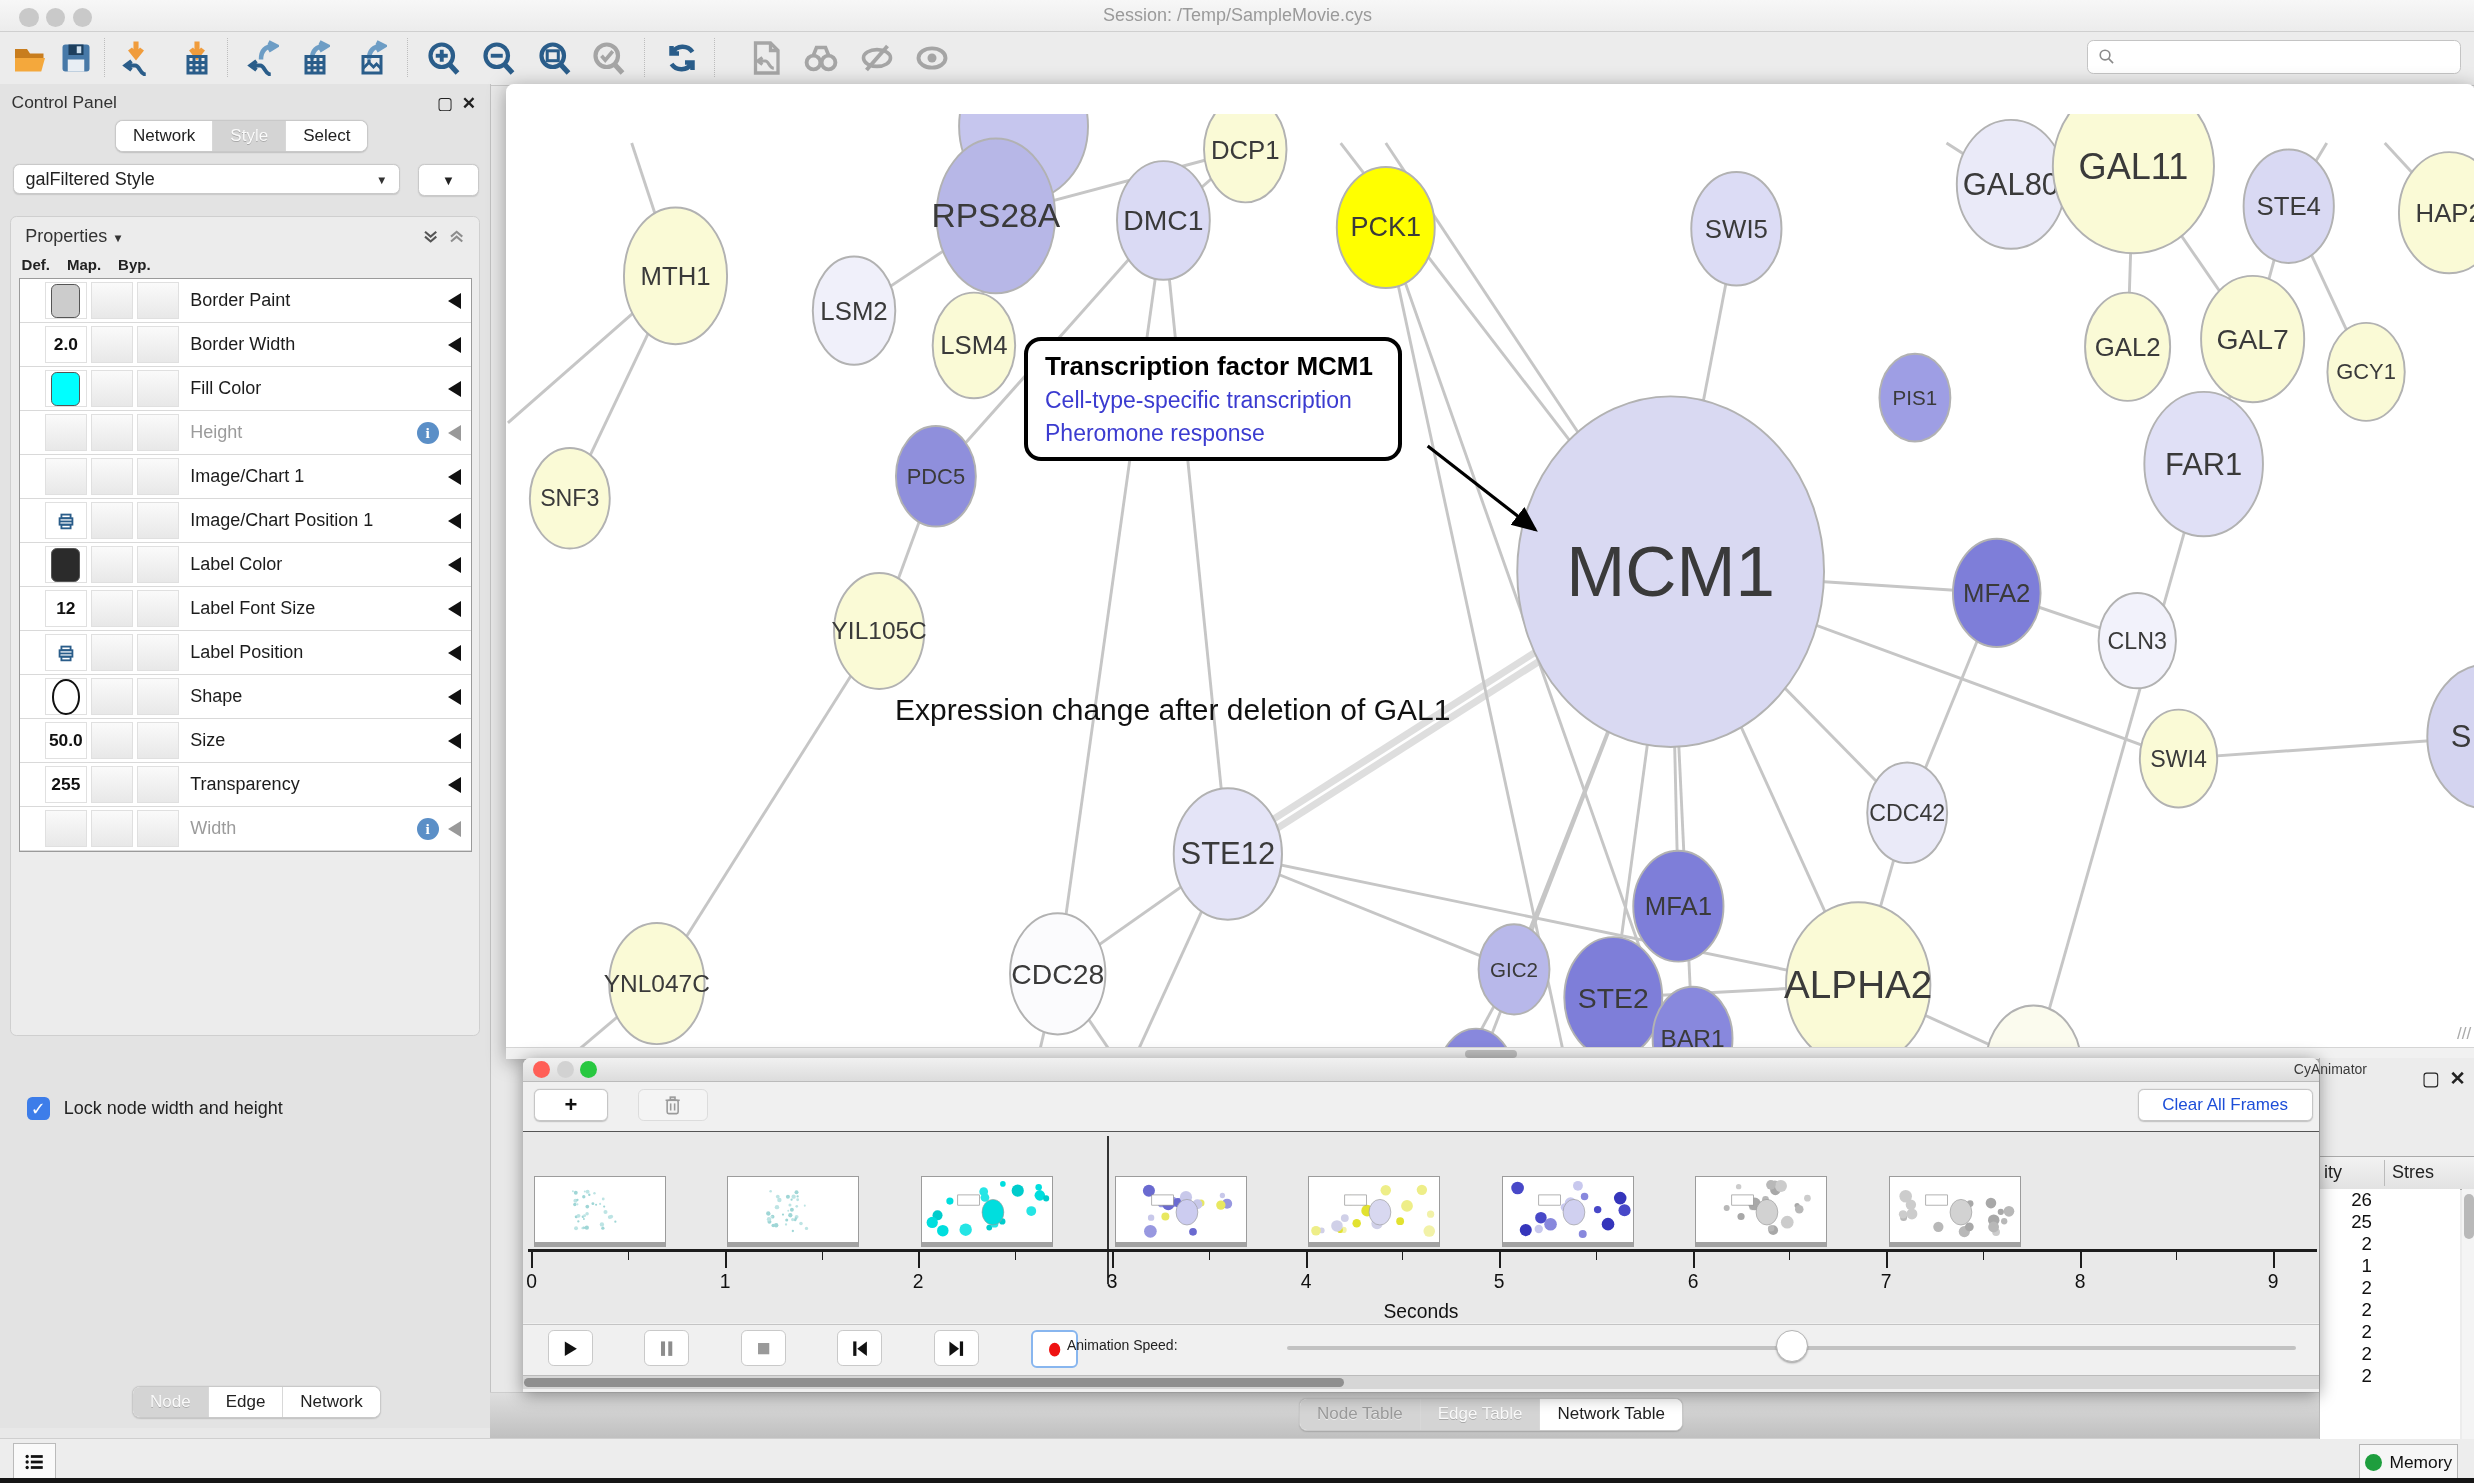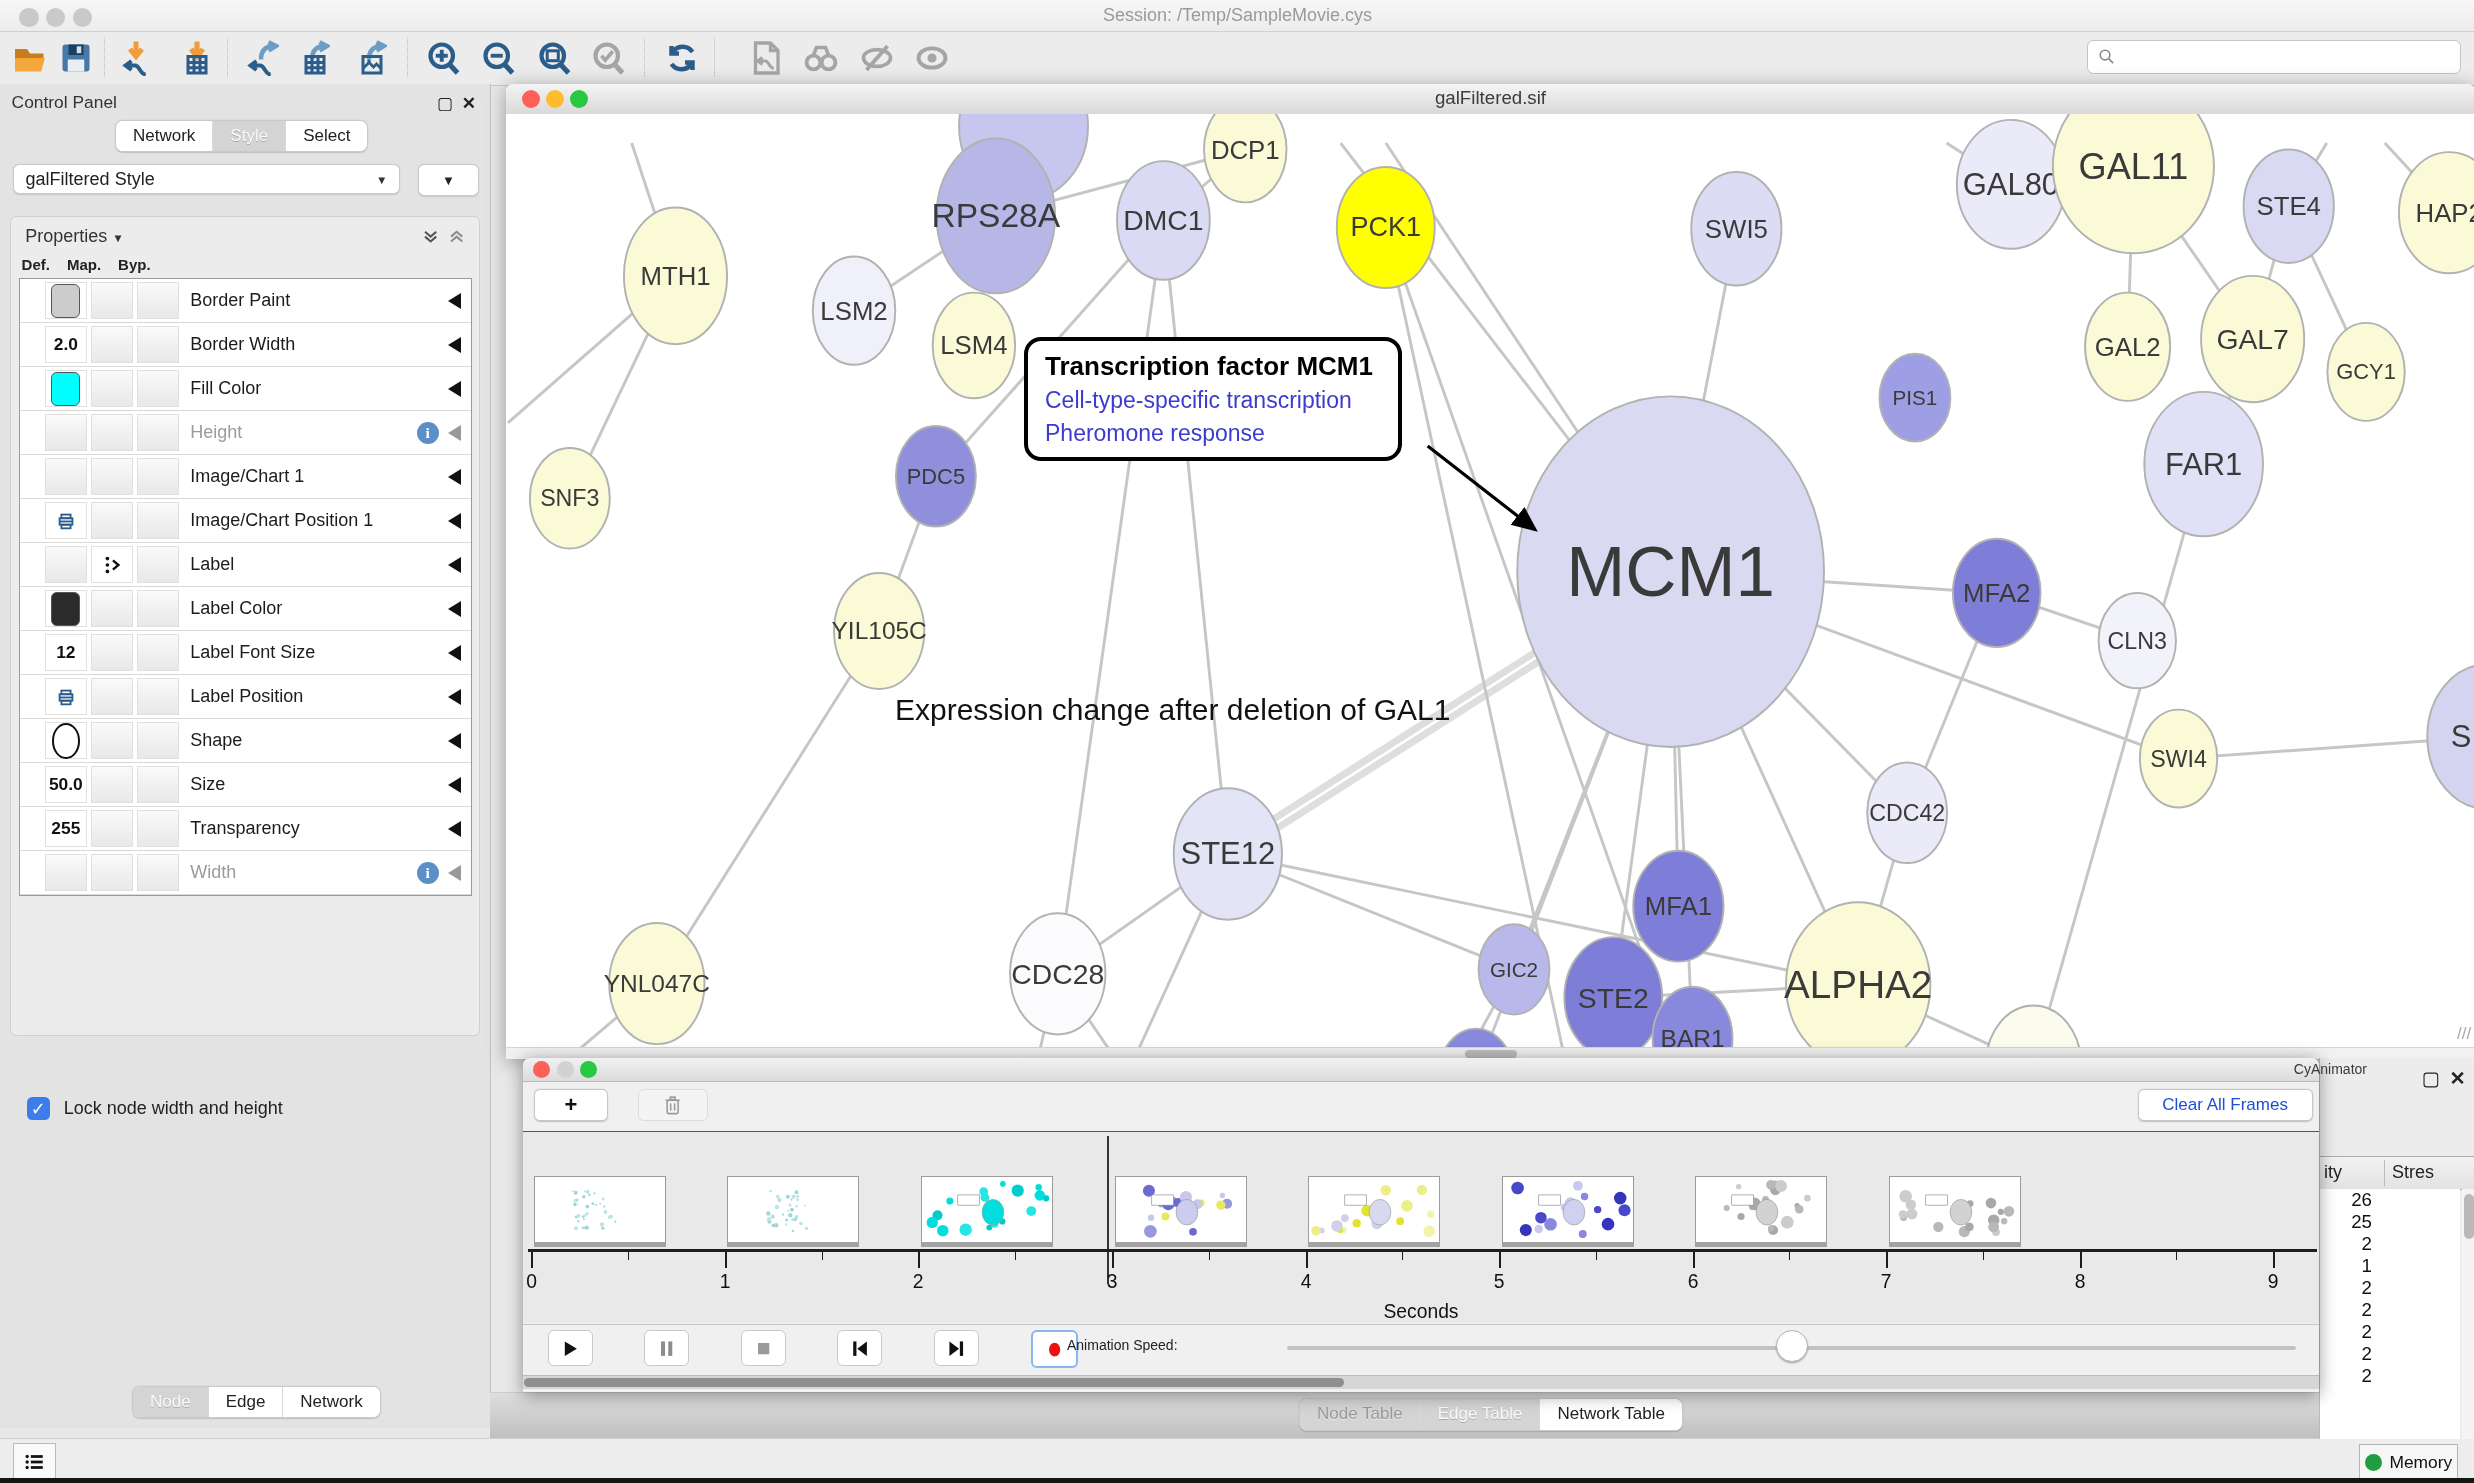--- a/index.html
+++ b/index.html
@@ -335,34 +335,20 @@
               <rect x="7" y="16" width="10" height="4" fill="none" stroke="#2a5d8a" stroke-width="2"></rect>
               <line x1="5" y1="12.5" x2="19" y2="12.5" stroke="#2a5d8a" stroke-width="2"></line>
             </svg>
           </div>
           <div class="pcell"></div>
           <div class="pcell"></div>
           <div class="plabel">Image/Chart Position 1</div>
           <div class="parrow"></div>
         </div>
         <div class="prow">
-          <div class="pcell"></div>
-          <div class="pcell" style="background:#fff;">
-            <svg width="22" height="22" viewBox="0 0 24 24">
-              <circle cx="7" cy="5" r="2" fill="#111"></circle>
-              <circle cx="7" cy="12" r="2" fill="#111"></circle>
-              <circle cx="7" cy="19" r="2" fill="#111"></circle>
-              <path d="M13 7 l6 5 l-6 5" fill="none" stroke="#111" stroke-width="2.6"></path>
-            </svg>
-          </div>
-          <div class="pcell"></div>
-          <div class="plabel">Label</div>
-          <div class="parrow"></div>
-        </div>
-        <div class="prow">
           <div class="pcell" style="background:#fff;">
             <div class="swatch" style="background:#2b2b2b;"></div>
           </div>
           <div class="pcell"></div>
           <div class="pcell"></div>
           <div class="plabel">Label Color</div>
           <div class="parrow"></div>
         </div>
         <div class="prow">
           <div class="pcell" style="background:#fff;justify-content:center;">
@@ -429,26 +415,20 @@
     </div>
   </div>
   <div class="seg" style="left:132px;top:1302px;" id="cp-bottom-tabs-seg">
       <div class="s sel">Node</div>
       <div class="s">Edge</div>
       <div class="s">Network</div>
     </div>
 </div>
 
 <div class="abs" id="net-window">
-  <div class="abs" id="net-titlebar">
-    <div class="tl" style="left:15.5px;top:5.8px;width:18px;height:18px;background:#ff5f57;"></div>
-    <div class="tl" style="left:40px;top:5.8px;width:18px;height:18px;background:#febc2e;"></div>
-    <div class="tl" style="left:64px;top:5.8px;width:18px;height:18px;background:#28c840;"></div>
-    <div id="net-title">galFiltered.sif</div>
-  </div>
   <div class="abs" id="net-canvas">
     <svg id="net-svg" width="1969" height="945" style="position:absolute;left:0;top:0;" viewBox="0 0 3055 1466">
         <line x1="1106" y1="1148" x2="1793" y2="710" stroke="#dedede" stroke-width="11"></line>
         <line x1="1134" y1="1148" x2="1821" y2="710" stroke="#dedede" stroke-width="11"></line>
         <line x1="760" y1="158" x2="1147" y2="55" stroke="#c6c6c6" stroke-width="4.5"></line>
         <line x1="760" y1="158" x2="540" y2="305" stroke="#c6c6c6" stroke-width="4.5"></line>
         <line x1="760" y1="158" x2="726" y2="359" stroke="#c6c6c6" stroke-width="4.5"></line>
         <line x1="760" y1="158" x2="803" y2="19" stroke="#c6c6c6" stroke-width="4.5"></line>
         <line x1="1020" y1="165" x2="1147" y2="55" stroke="#c6c6c6" stroke-width="4.5"></line>
         <line x1="1020" y1="165" x2="1120" y2="1148" stroke="#c6c6c6" stroke-width="4.5"></line>

